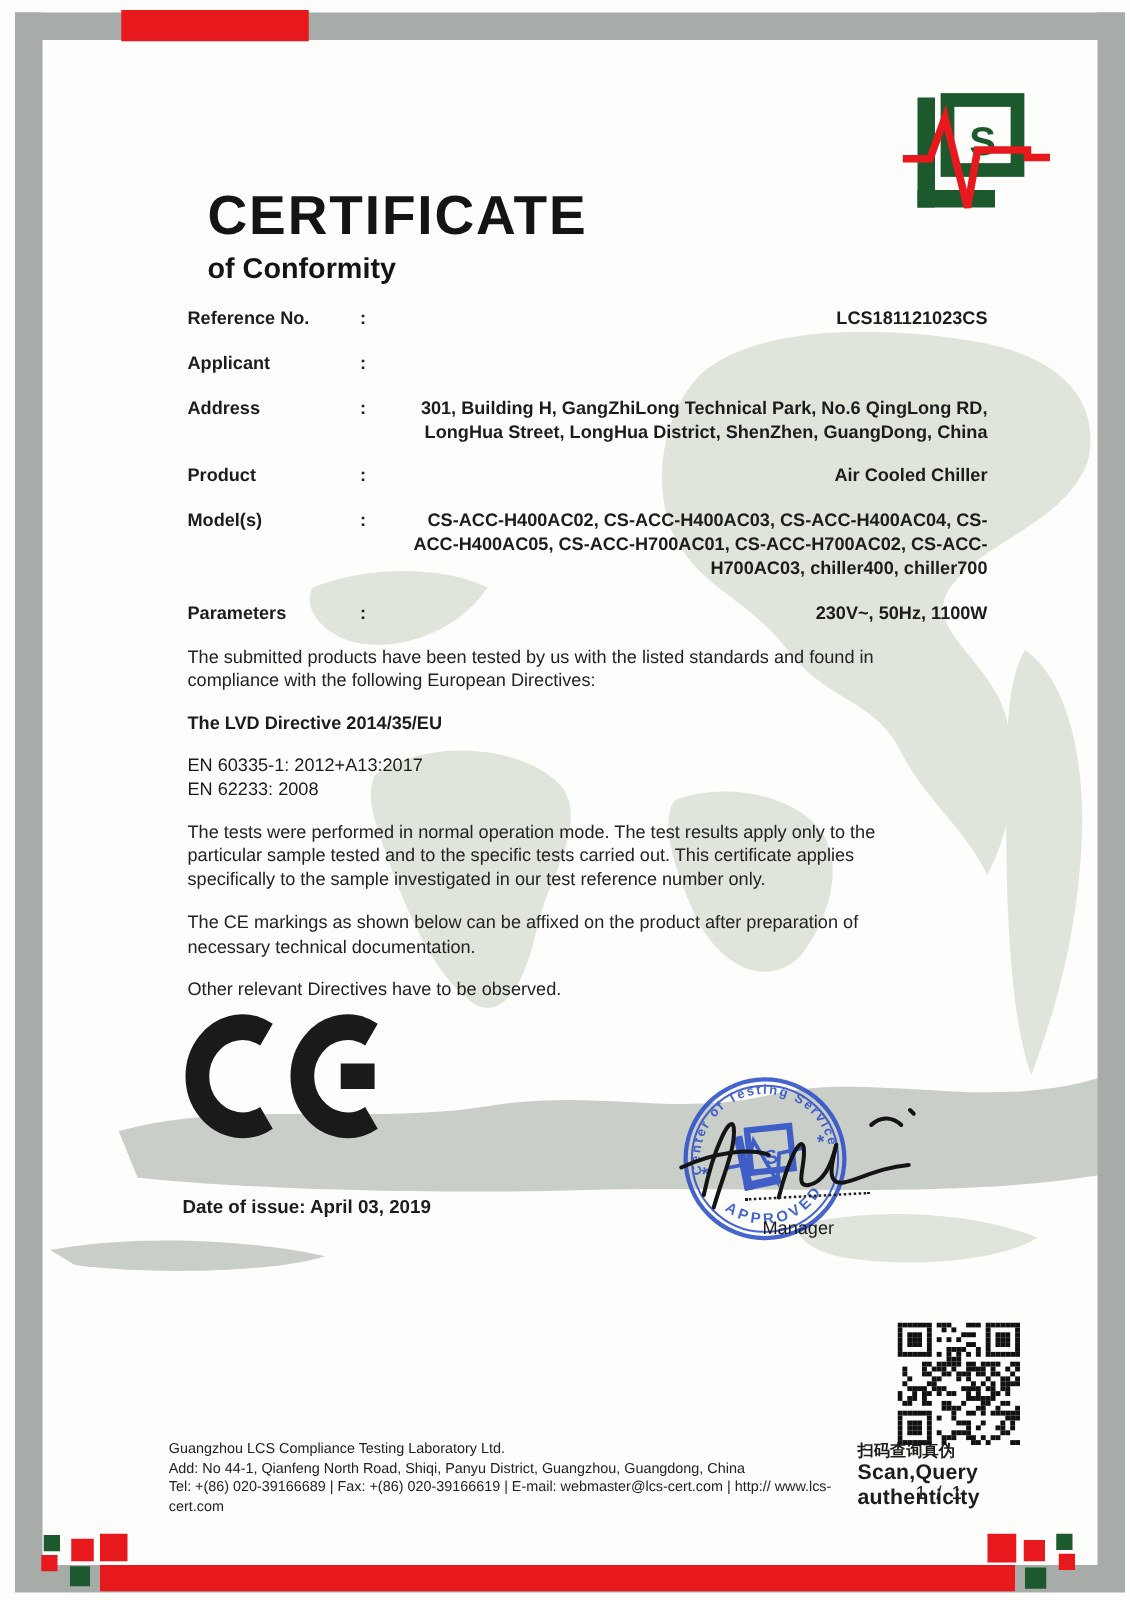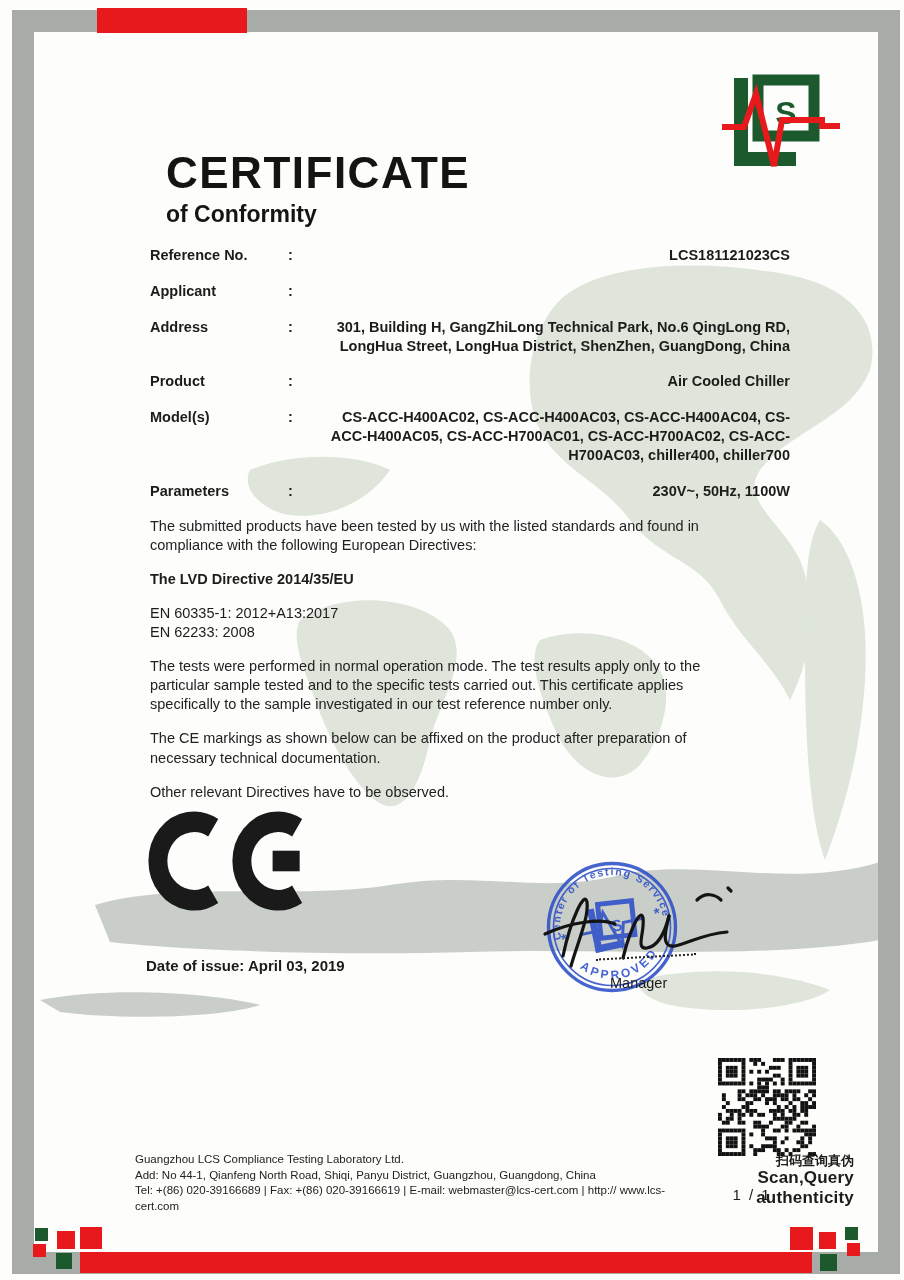--- a/index.html
+++ b/index.html
@@ -26,21 +26,21 @@
   .bodytext{position:absolute;left:150px;top:517px;width:584px;font-size:14.5px;line-height:1.32;z-index:5;color:#222;}
   .bodytext p{margin:0 0 15px 0;}
   .bold{font-weight:bold;color:#1c1c1a;}
   .std{font-weight:normal;color:#1c1c1a;line-height:1.3;}
   .stdblock{margin:0 0 15px 0;}
   .dateissue{position:absolute;left:146px;top:957px;font-size:15px;font-weight:bold;z-index:6;}
   .manager{position:absolute;left:610px;top:975px;font-size:14.5px;z-index:7;color:#1a1a1a;}
   .dotline{position:absolute;left:596px;top:956px;width:100px;border-bottom:2px dotted #222;z-index:7;transform:rotate(-3deg);}
   
   #qr-wrap{position:absolute;left:718px;top:1058px;z-index:5;}
-  .qrcap{position:absolute;left:686px;width:168px;text-align:right;font-weight:bold;z-index:5;}
+  .qrcap{position:absolute;left:686px;width:168px;text-align:left;font-weight:bold;z-index:5;}
   .qrcap.cn{top:1152px;font-size:13px;}
   .qrcap.en{top:1168px;font-size:17px;letter-spacing:0.2px;}
   .pageno{position:absolute;left:716px;top:1186px;width:72px;text-align:center;font-size:15px;font-weight:normal;letter-spacing:2px;z-index:5;}
   
   .footer{position:absolute;left:135px;top:1152px;width:560px;font-size:11.5px;line-height:15.5px;z-index:5;color:#222;}
 </style>
 </head>
 <body>
 
 <div id="certificate">

